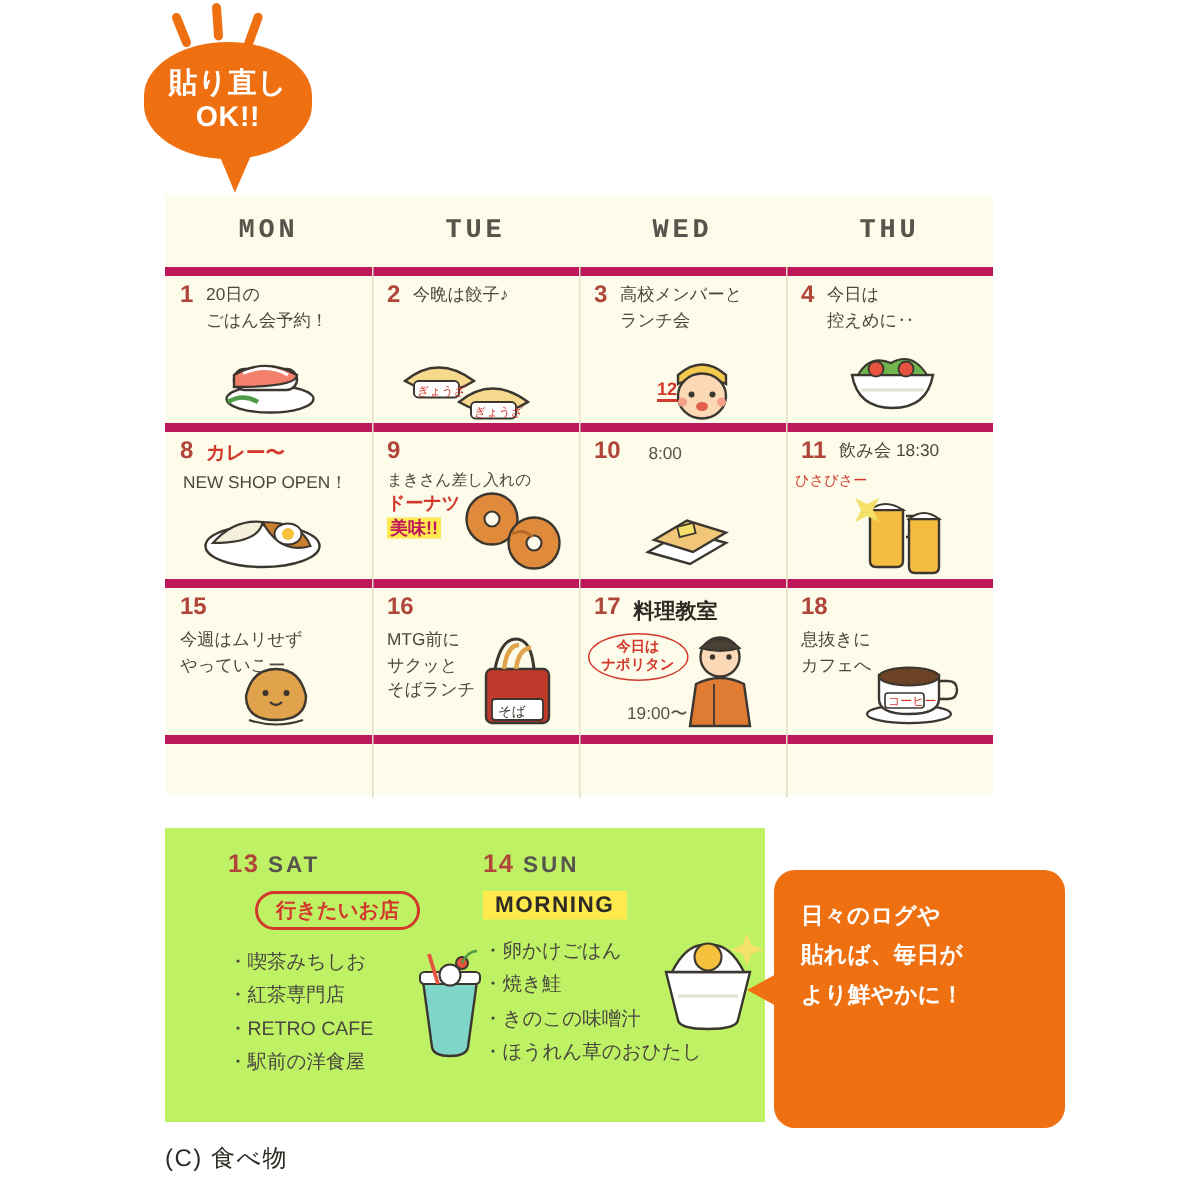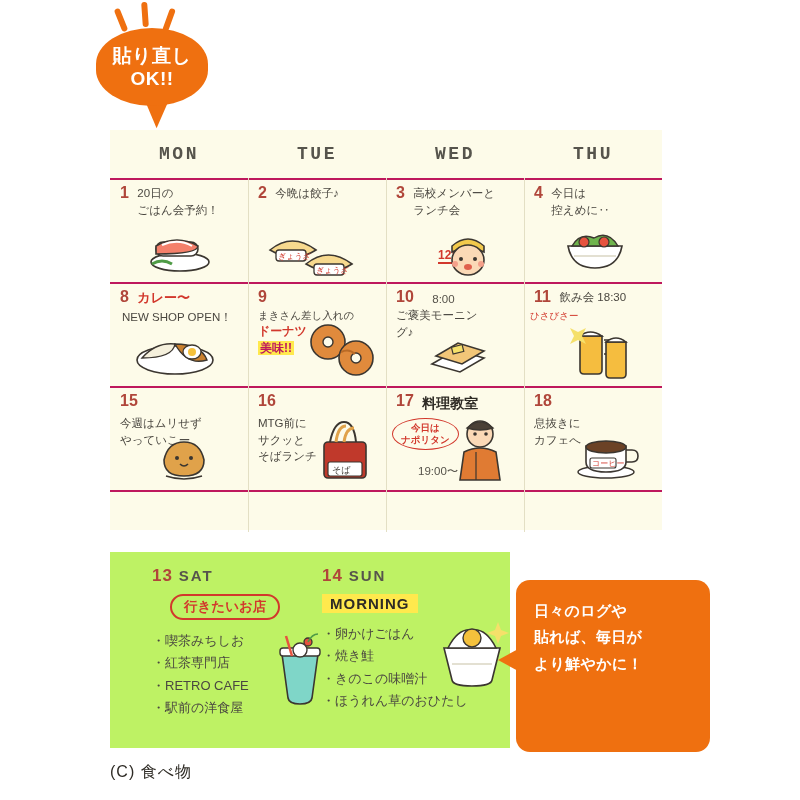--- a/index.html
+++ b/index.html
@@ -62,21 +62,21 @@
   .cal-head .dow {
     display: flex; align-items: center; justify-content: center;
     font-size: 18px; font-weight: bold; color: #56544c;
     letter-spacing: 2.5px;
   }
   .cal-body { position: relative; }
   .cal-row {
     display: grid;
     grid-template-columns: repeat(4, 1fr);
     height: 104px;
-    border-top: 2px solid #be185d;
+    border-top: 6px solid #be185d;
   }
   .cal-row.empty { height: 42px; }
   .cell {
     position: relative;
     padding: 5px 6px 0 10px;
     overflow: hidden;
   }
   .daynum {
     font-size: 16px;
     color: #b0463a;
@@ -285,21 +285,20 @@
             <circle cx="28" cy="22" r="5" fill="#fdfbe9" stroke="#3b3630" stroke-width="1.4"></circle>
             <circle cx="56" cy="38" r="17" fill="#e08a3c" stroke="#3b3630" stroke-width="1.6"></circle>
             <circle cx="56" cy="38" r="5" fill="#fdfbe9" stroke="#3b3630" stroke-width="1.4"></circle>
             <path d="M41 32 q8 -4 14 2" stroke="#b96a26" stroke-width="2" fill="none"></path>
           </svg>
         </div>
 
         <div class="cell">
           <span class="daynum">10</span>
           <span class="time-gray" style="margin-left:14px;">8:00</span>
-          <div class="note" style="margin-left:0; display:block;">ご褒美モーニング♪</div>
           <svg class="ill" style="left:36px; top:44px;" width="70" height="52" viewBox="0 0 70 52">
             <path d="M10 36 l24 -14 l28 8 l-24 14z" fill="#fff" stroke="#3b3630" stroke-width="1.6"></path>
             <path d="M14 28 l22 -13 l26 8 l-22 13z" fill="#f2c678" stroke="#3b3630" stroke-width="1.6"></path>
             <rect x="30" y="18" width="11" height="7" fill="#f5e06a" stroke="#3b3630" stroke-width="1.2" transform="rotate(-14 35 21)"></rect>
           </svg>
         </div>
 
         <div class="cell">
           <span class="daynum">11</span>
           <span class="note">飲み会 18:30</span>

